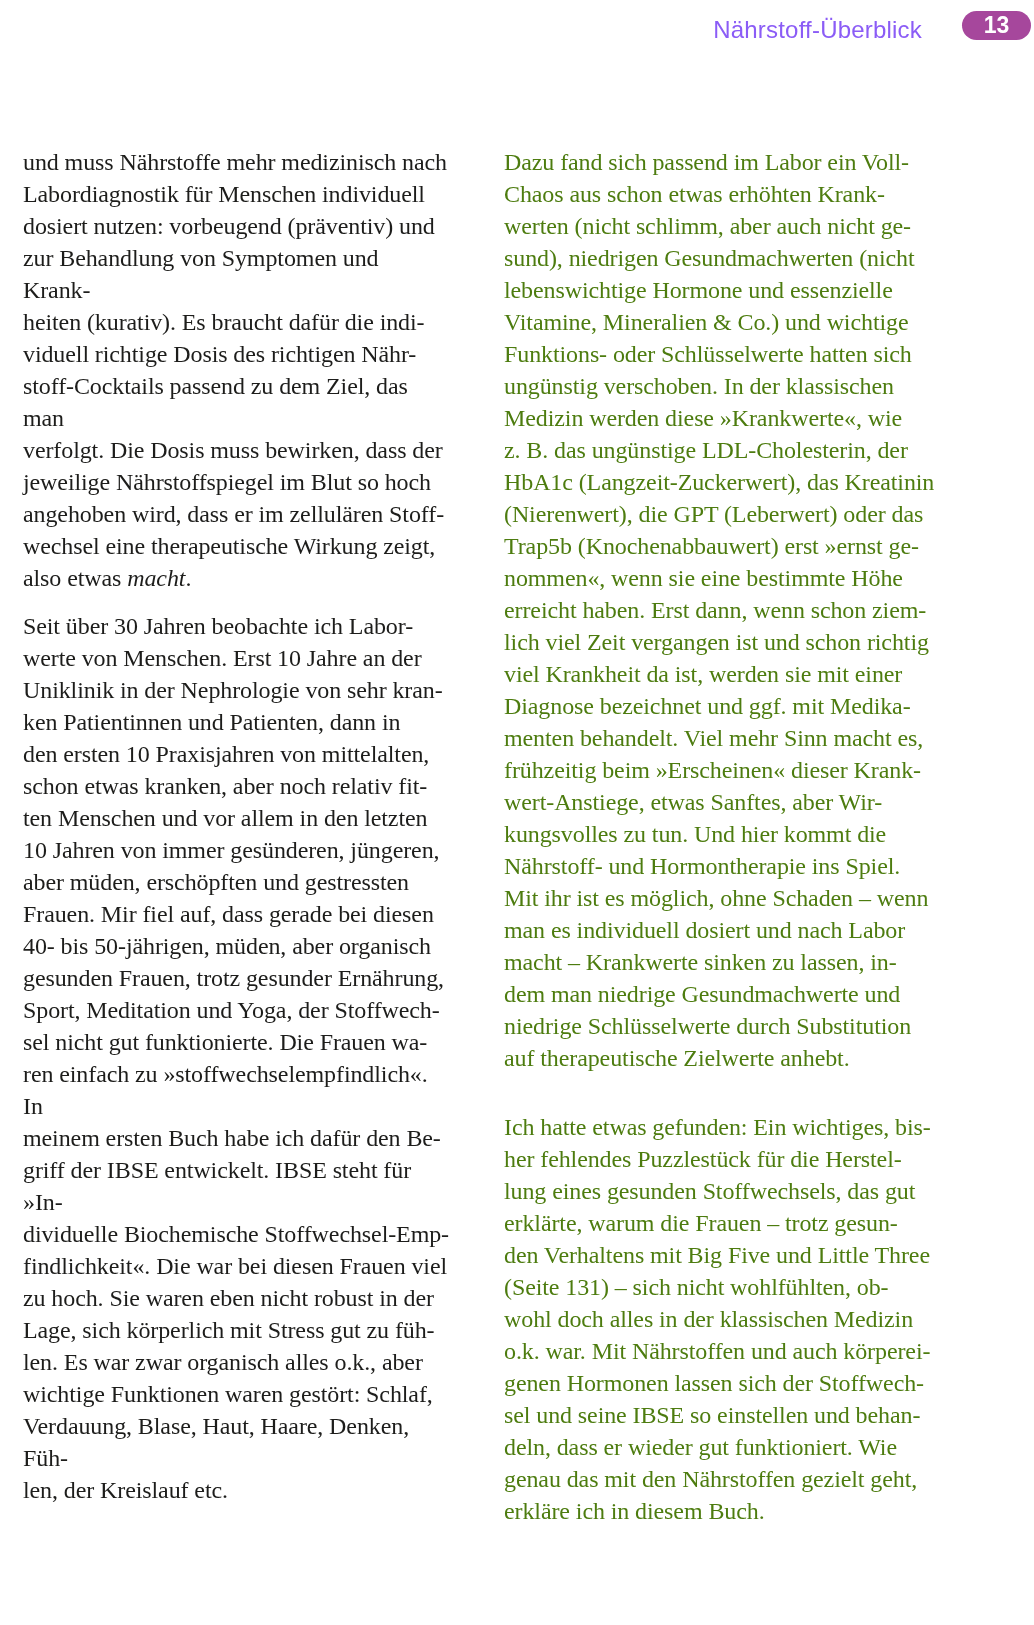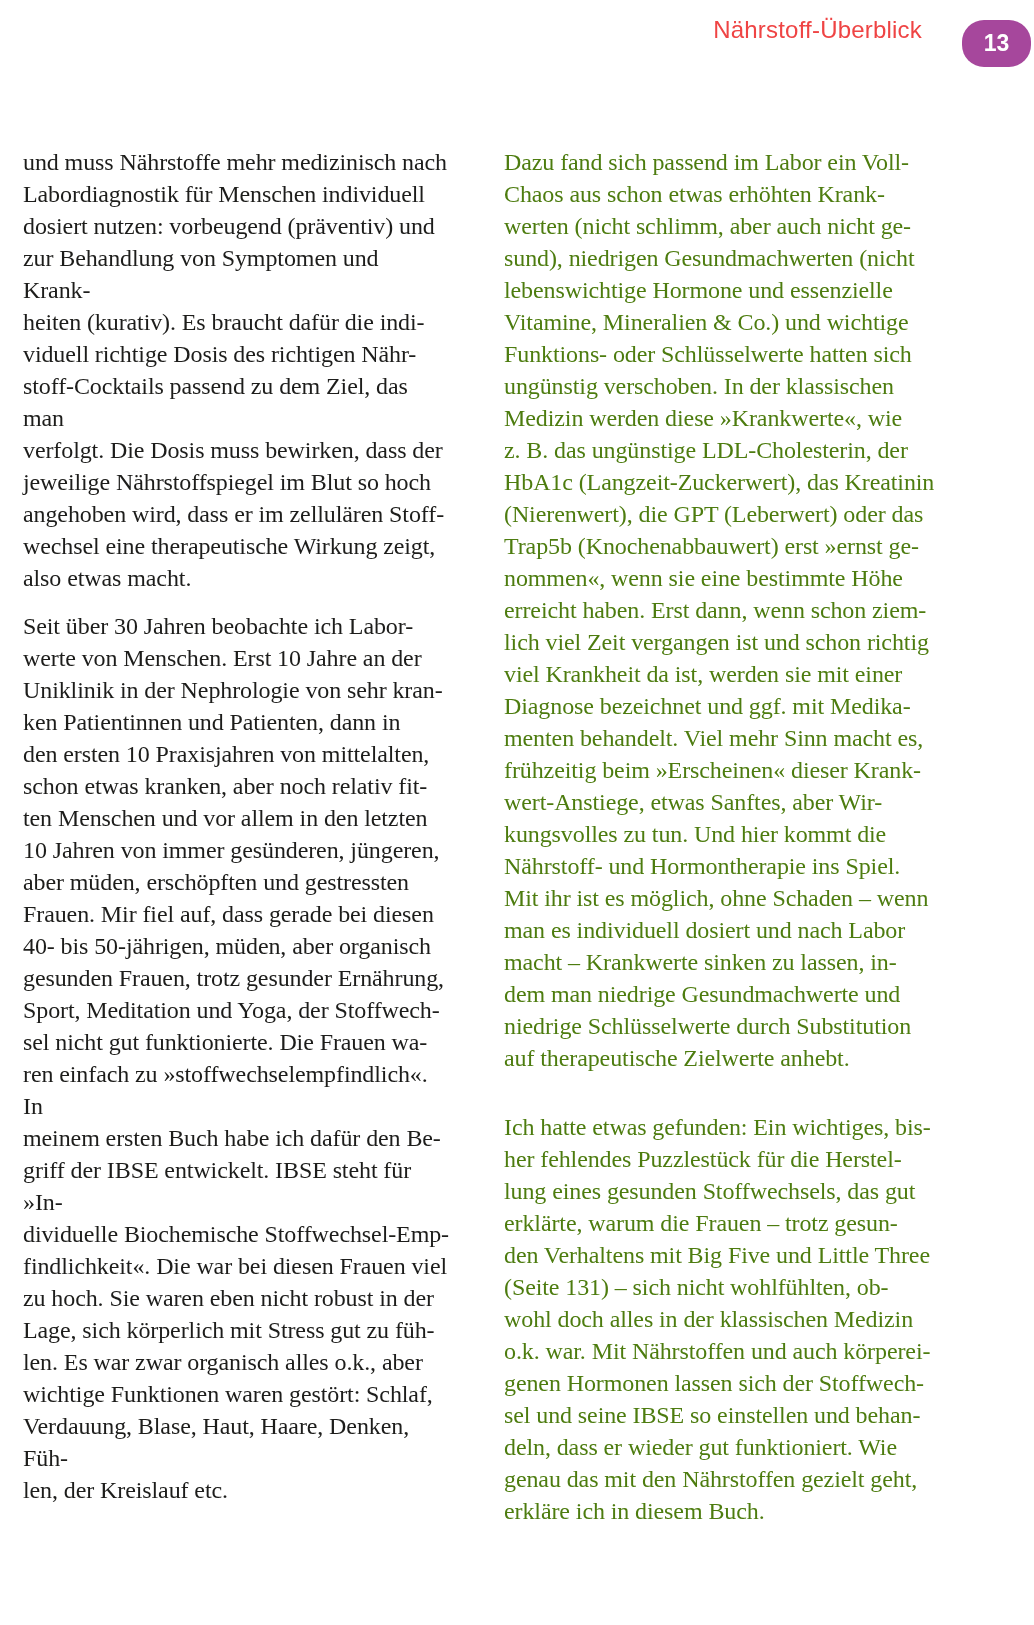--- a/index.html
+++ b/index.html
@@ -19,23 +19,23 @@
     right: 112px;
     font-family: "Liberation Sans", sans-serif;
     font-size: 24px;
     line-height: 28px;
     color: #52717a;
     letter-spacing: 0.2px;
   }
   .page-badge {
     position: absolute;
     left: 962px;
-    top: 20px;
+    top: 11px;
     width: 69px;
-    height: 47px;
+    height: 29px;
     border-radius: 22px;
     background: #a6479c;
     display: flex;
     align-items: center;
     justify-content: center;
   }
   .page-badge .num {
     font-family: "Liberation Sans", sans-serif;
     font-size: 23px;
     font-weight: bold;
@@ -52,21 +52,21 @@
     letter-spacing: -0.1px;
     color: #1d1d1b;
   }
   .col-left  { left: 7px;   width: 460px; }
   .col-right { left: 488px; width: 470px; }
 
   .para {
     margin: 16px;
     white-space: pre-line;
   }
-  .para .italic { }
+  .para .italic { font-style: italic; }
 
   .section-heading {
     margin: 46px 0 28px 0;
     font-family: "Liberation Sans", sans-serif;
     font-weight: 400;
     font-size: 32px;
     line-height: 42px;
     color: #6d94b5;
     white-space: pre-line;
     letter-spacing: 0.2px;
@@ -91,21 +91,21 @@
     line-height: 26px;
     color: #141414;
     white-space: nowrap;
   }
 </style>
 </head>
 <body>
 
 <div id="page">
 
-  <div class="running-head" style="color: #ef4444;">Nährstoff-Überblick</div>
+  <div class="running-head" style="color: #8b5cf6;">Nährstoff-Überblick</div>
 
   <div class="page-badge" style="background: rgb(166, 71, 156);">
     <span class="num" style="color: rgb(255, 255, 255);">13</span>
   </div>
 
   <div class="col col-left" style="color: rgb(29, 29, 27);">
     <p class="para"><span>und muss Nährstoffe mehr medizinisch nach
 Labordiagnostik für Menschen individuell
 dosiert nutzen: vorbeugend (präventiv) und
 zur Behandlung von Symptomen und Krank-

